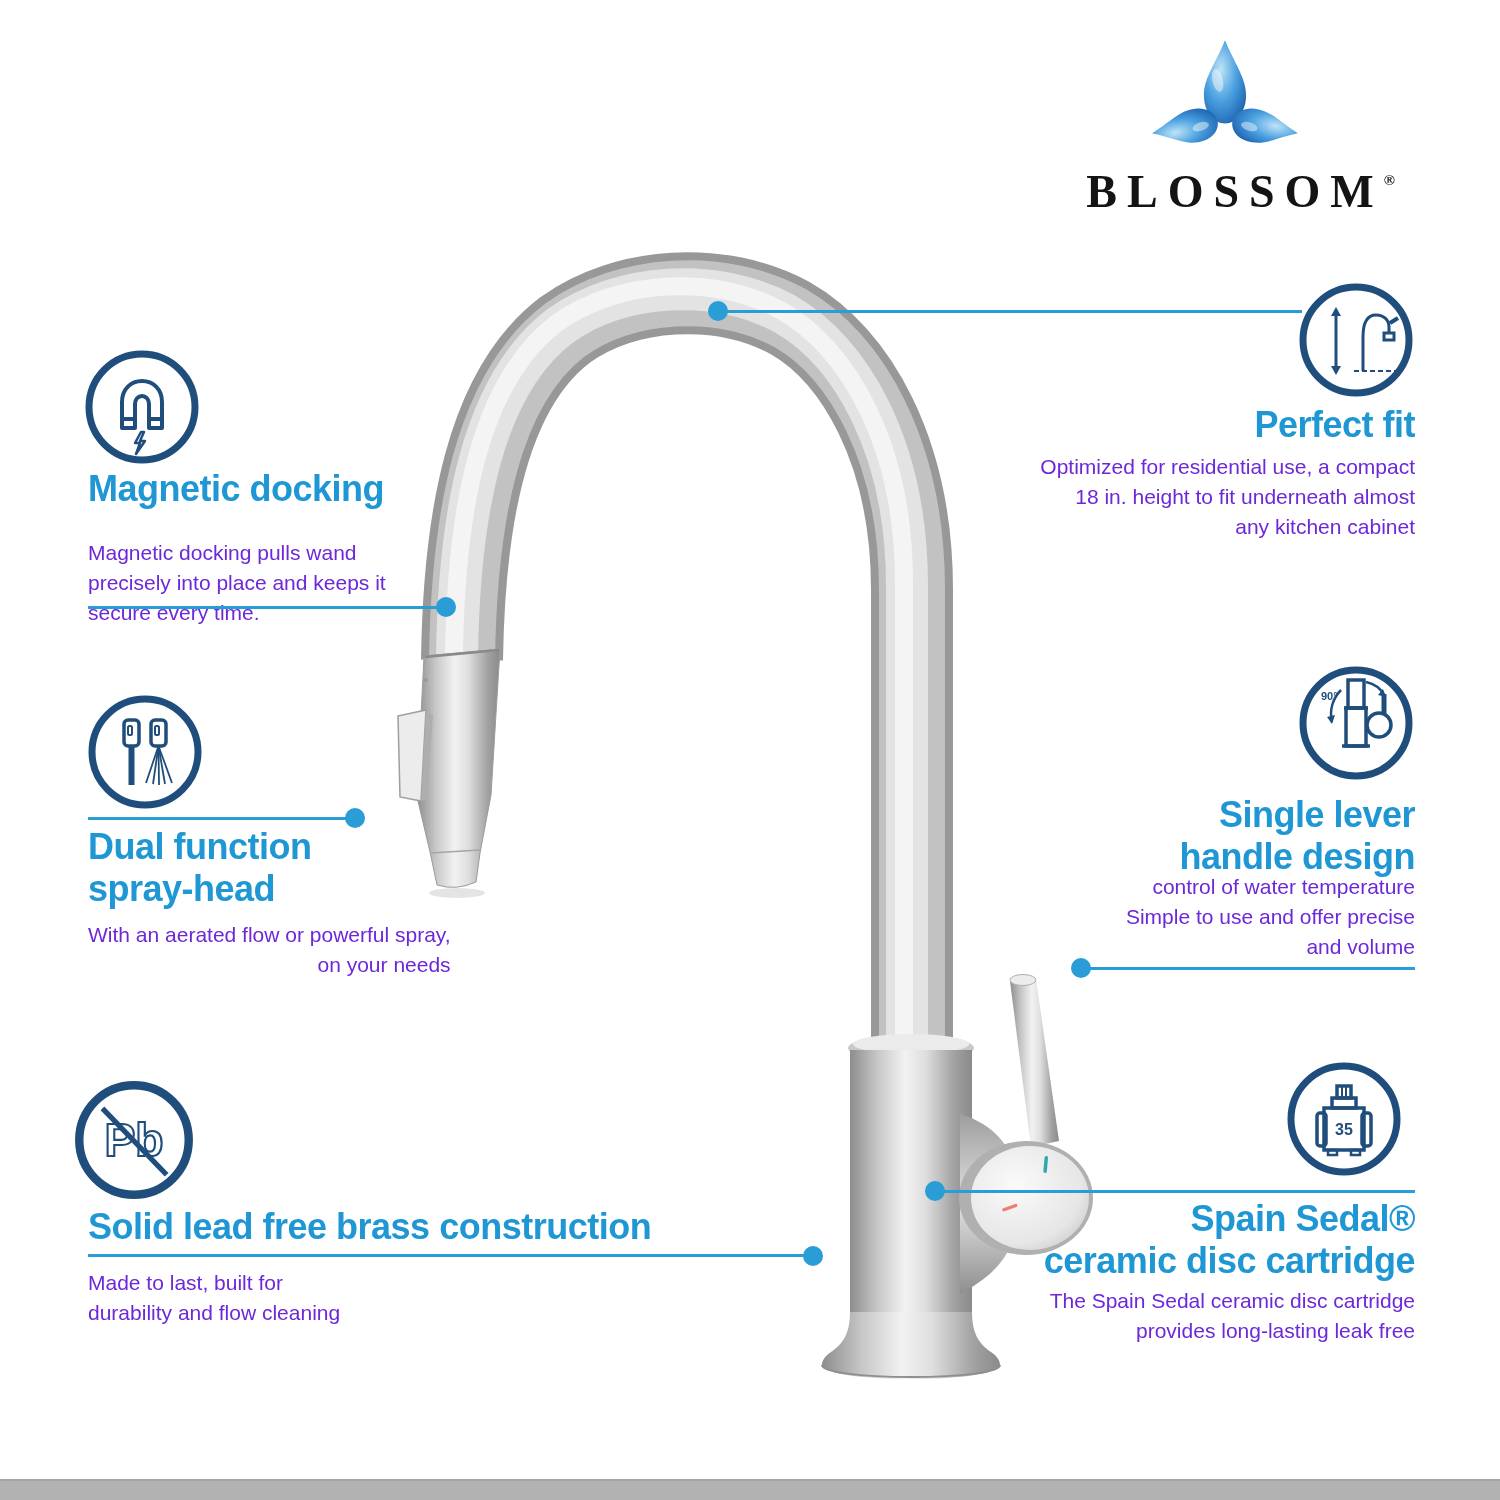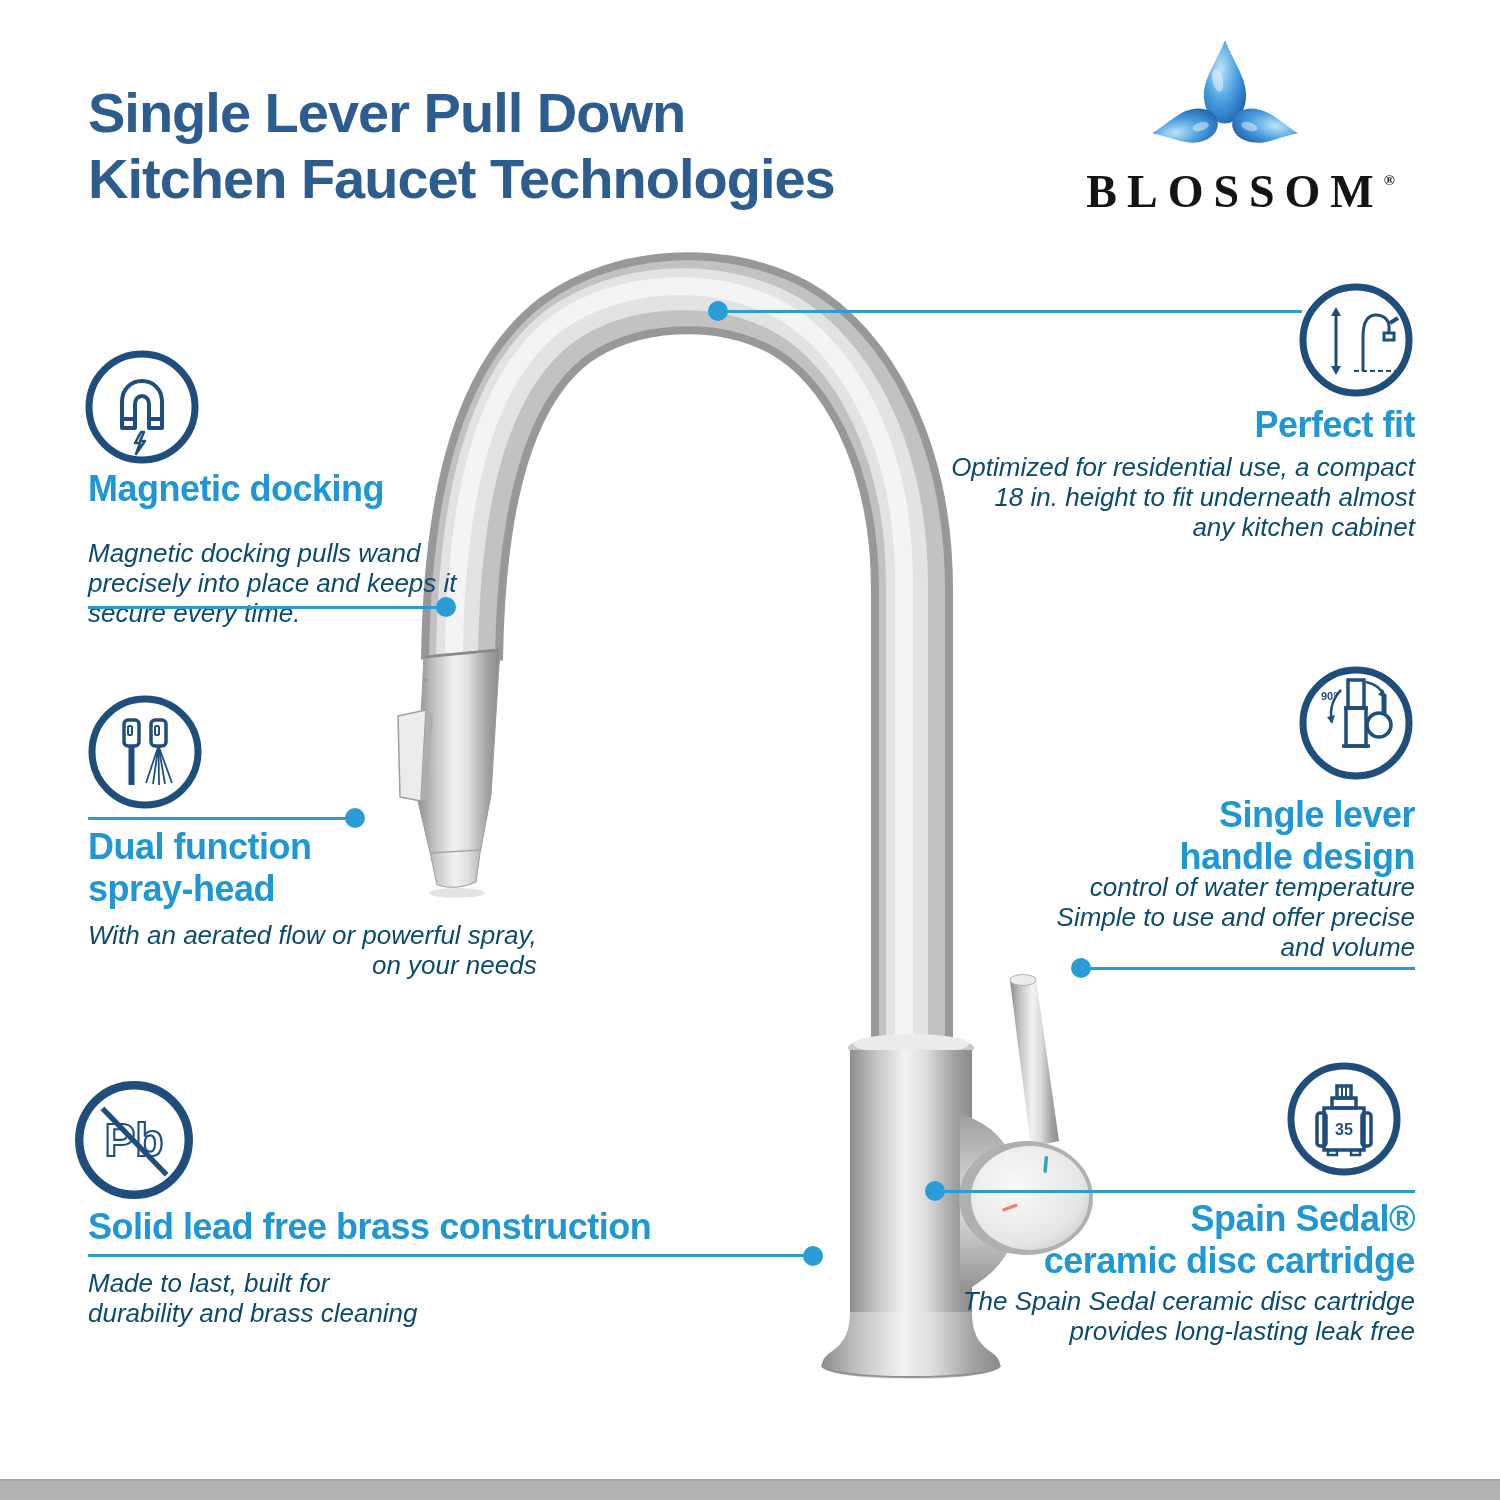--- a/index.html
+++ b/index.html
@@ -9,39 +9,35 @@
   .page-title{position:absolute;left:88px;top:80px;font-size:56px;font-weight:bold;
               color:#2d5c8e;line-height:66px;letter-spacing:-1px;white-space:nowrap;}
   .logo-wrap{position:absolute;left:1055px;top:36px;width:340px;text-align:right;}
   .logo-brand{font-family:"Liberation Serif",serif;font-weight:bold;font-size:46px;
               letter-spacing:10px;color:#141414;line-height:52px;white-space:nowrap;}
   .logo-reg{font-size:15px;vertical-align:22px;letter-spacing:0;}
   .logo-tagline{font-size:23px;letter-spacing:4.5px;color:#1c1c1c;margin-top:2px;white-space:nowrap;}
   .ficon{position:absolute;width:114px;height:114px;}
   .ft{position:absolute;color:#1e97d4;font-weight:bold;font-size:36px;line-height:42px;
       letter-spacing:-0.5px;}
-  .fd{position:absolute;color:#0c4a6e;font-style:italic;font-size:26px;line-height:30px;}
+  .fd{position:absolute;color:#6d28d9;font-size:21px;line-height:30px;}
   .left{text-align:left;}
   .right{text-align:right;}
   .ln{white-space:nowrap;}
   .cline{position:absolute;height:3px;background:#2a9cd6;}
   .cdot{position:absolute;width:20px;height:20px;border-radius:50%;background:#2a9cd6;}
   .footer-bar{position:absolute;left:0;bottom:0;width:1500px;height:19px;background:#b2b2b2;
               border-top:2px solid #a5a5a5;}
   svg text{font-family:"Liberation Sans",sans-serif;}
 </style>
 </head>
 <body>
 
 <div id="page">
 
-  <div class="page-title">
-    <div class="ln">Single Lever Pull Down</div>
-    <div class="ln">Kitchen Faucet Technologies</div>
-  </div>
 
   <div class="logo-wrap">
     <svg width="160" height="118" viewBox="0 0 150 112" style="display:block;margin:0 auto;">
       <defs>
         <radialGradient id="dropG" cx="0.4" cy="0.35" r="0.85">
           <stop offset="0" stop-color="#bfe3f7"></stop>
           <stop offset="0.45" stop-color="#4aa0e0"></stop>
           <stop offset="1" stop-color="#0d4fa0"></stop>
         </radialGradient>
       </defs>
@@ -165,21 +161,21 @@
     <text x="57" y="72" font-size="44" font-weight="bold" text-anchor="middle" fill="none" stroke="#1f4e7c" stroke-width="2">Pb</text>
     <line x1="27" y1="27" x2="88" y2="90" stroke="#1f4e7c" stroke-width="5"></line>
   </svg>
   <div class="ft left" style="left:88px;top:1206px;">
     <div class="ln">Solid lead free brass construction</div>
   </div>
   <div class="cline" style="left:88px;top:1254px;width:725px;"></div>
   <div class="cdot" style="left:803px;top:1246px;"></div>
   <div class="fd left" style="left:88px;top:1268px;">
     <div class="ln">Made to last, built for</div>
-    <div class="ln">durability and brass cleaning</div>
+    <div class="ln">durability and flow cleaning</div>
   </div>
 
   <div class="cline" style="left:718px;top:310px;width:584px;"></div>
   <div class="cdot" style="left:708px;top:301px;"></div>
   <svg class="ficon" style="left:1299px;top:283px;" viewBox="0 0 114 114">
     <circle cx="57" cy="57" r="53" fill="#ffffff" stroke="#1f4e7c" stroke-width="7"></circle>
     <g stroke="#1f4e7c" stroke-width="3" fill="none">
       <line x1="37" y1="30" x2="37" y2="86"></line>
       <path d="M37,24 l-5,9 h10 z" fill="#1f4e7c" stroke="none"></path>
       <path d="M37,92 l-5,-9 h10 z" fill="#1f4e7c" stroke="none"></path>

